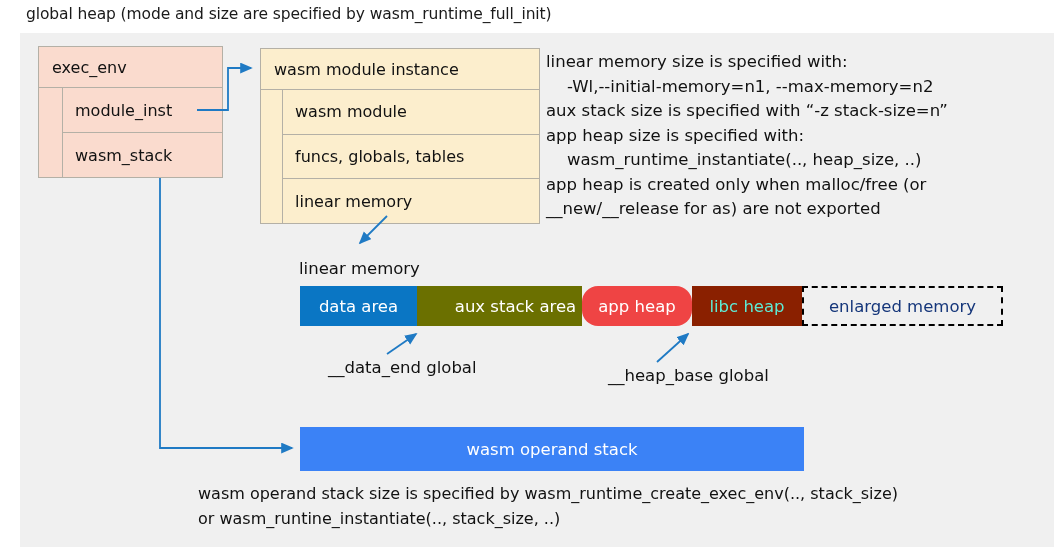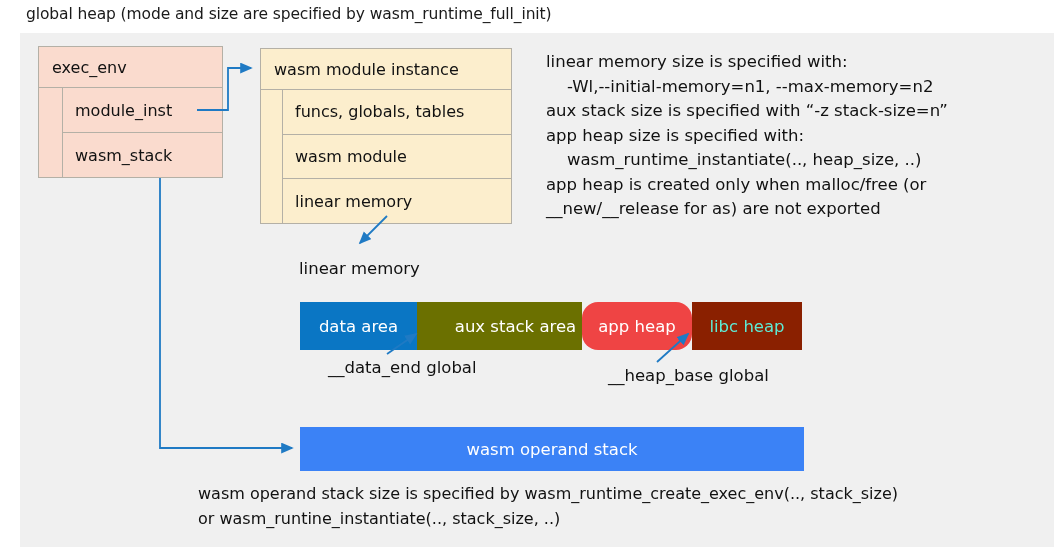--- a/index.html
+++ b/index.html
@@ -92,21 +92,21 @@
     background: #5eead4;
   }
   #exec-env-box .struct-head { background: #fadbce; height: 41px; }
   #exec-env-box .struct-gutter { background: #fadbce; }
   #exec-env-box .struct-row { background: #fadbce; }
 
   
   #module-instance-box {
     left: 248px;
     top: 48px;
-    width: 252px;
+    width: 280px;
     height: 176px;
     background: #fceecd;
   }
   #module-instance-box .struct-head { background: #fceecd; height: 41px; }
   #module-instance-box .struct-gutter { background: #fceecd; flex: 0 0 22px; }
   #module-instance-box .struct-row { background: #fceecd; }
 
   
   #spec-notes {
     position: absolute;
@@ -124,23 +124,22 @@
     position: absolute;
     left: 287px;
     top: 259px;
     font-size: 16.5px;
     color: #111;
   }
   #linear-memory-bar {
     position: absolute;
     left: 288px;
     top: 286px;
-    height: 48px;
-    display: flex;
-    margin-top: 16px;
+    height: 40px;
+    display: flex;
   }
   .mem-seg {
     box-sizing: border-box;
     display: flex;
     align-items: center;
     justify-content: center;
     font-size: 16.5px;
     color: #ffffff;
     white-space: nowrap;
   }
@@ -213,42 +212,43 @@
         <div class="struct-row" style="background: rgb(250, 219, 206);">wasm_stack</div>
       </div>
     </div>
   </div>
 
   <div class="struct-box" id="module-instance-box" style="border-color: rgb(180, 176, 166);">
     <div class="struct-head" style="background: rgb(252, 238, 205);">wasm module instance</div>
     <div class="struct-body">
       <div class="struct-gutter" style="background: rgb(252, 238, 205);"></div>
       <div class="struct-rows">
+        <div class="struct-row" style="background: rgb(252, 238, 205);">wasm module</div>
         <div class="struct-row" style="background: rgb(252, 238, 205);">funcs, globals, tables</div>
-        <div class="struct-row" style="background: rgb(252, 238, 205);">wasm module</div>
         <div class="struct-row" style="background: rgb(252, 238, 205);">linear memory</div>
       </div>
     </div>
   </div>
 
   <div id="spec-notes">linear memory size is specified with:
     -Wl,--initial-memory=n1, --max-memory=n2
 aux stack size is specified with “-z stack-size=n”
 app heap size is specified with:
     wasm_runtime_instantiate(.., heap_size, ..)
 app heap is created only when malloc/free (or
 __new/__release for as) are not exported</div>
 
   <div id="linear-memory-label">linear memory</div>
 
   <div id="linear-memory-bar">
     <div class="mem-seg" style="width: 117px; background: rgb(10, 118, 196); color: rgb(255, 255, 255);">data area</div>
     <div class="mem-seg" style="width: 165px; background: rgb(107, 112, 0); color: rgb(255, 255, 255); padding-left: 32px;">aux stack area</div>
     <div class="mem-seg" style="width: 110px; background: #ef4444; color: rgb(255, 255, 255); border-radius: 16px;">app heap</div>
     <div class="mem-seg" style="width: 110px; background: rgb(138, 32, 0); color: #5eead4;">libc heap</div>
+    <div class="mem-seg dashed" style="width: 201px; color: rgb(21, 54, 122);">enlarged memory</div>
   </div>
 
   <div class="caption" id="data-end-caption">__data_end global</div>
   <div class="caption" id="heap-base-caption">__heap_base global</div>
 
   <div id="operand-stack-box" style="background: #3b82f6;">wasm operand stack</div>
   <div id="operand-stack-notes">wasm operand stack size is specified by wasm_runtime_create_exec_env(.., stack_size)
 or wasm_runtine_instantiate(.., stack_size, ..)</div>
 
   <svg id="connectors" viewBox="0 0 1054 547">

